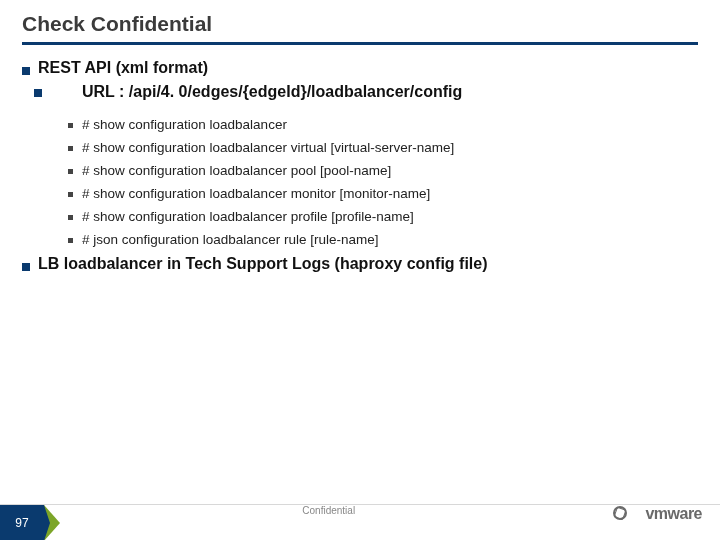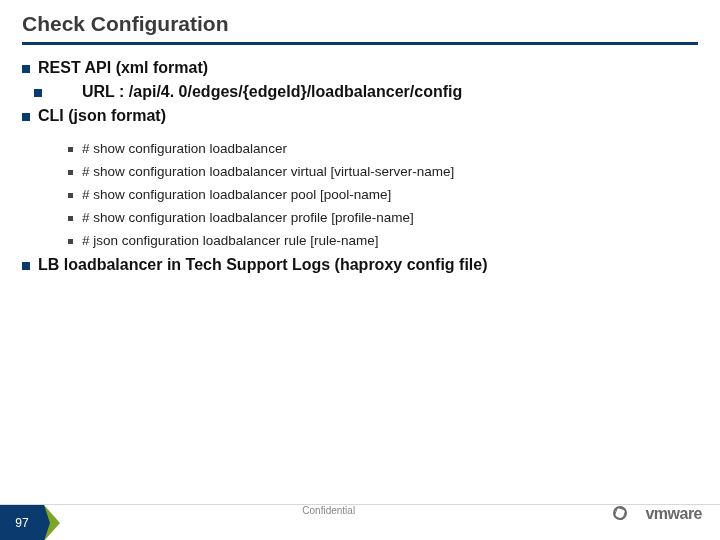--- a/index.html
+++ b/index.html
@@ -17,21 +17,21 @@
   .title {
     font-size: 21px;
     font-weight: bold;
     color: #3b3b3b;
     padding-bottom: 6px;
     border-bottom: 3px solid #0a3a6e;
     margin-bottom: 14px;
   }
   .sq-row {
     display: flex;
-    align-items: flex-start;
+    align-items: center;
     margin-bottom: 6px;
   }
   .sq {
     width: 8px;
     height: 8px;
     background: #0a3a6e;
     flex-shrink: 0;
     margin-top: 6px;
     margin-right: 8px;
   }
@@ -153,49 +153,49 @@
     border: 1px solid #6a6a6a;
     border-radius: 2px;
     transform: rotate(20deg);
   }
 </style>
 </head>
 <body>
 
 <div class="slide">
 
-  <div class="title">Check Configuration</div>
+  <div class="title">Check Confidential</div>
 
   <div class="sq-row">
     <div class="sq"></div>
     <div class="sq-text">REST API (xml format)</div>
   </div>
 
   <div class="url-line">
     <div class="sq"></div>
     <div class="url-text">URL : /api/4. 0/edges/{edgeId}/loadbalancer/config</div>
   </div>
 
-  <div class="sq-row">
-    <div class="sq"></div>
-    <div class="sq-text">CLI (json format)</div>
-  </div>
 
   <div class="sub-list">
     <div class="dot-row">
       <div class="dot"></div>
       <div class="dot-text"># show configuration loadbalancer</div>
     </div>
     <div class="dot-row">
       <div class="dot"></div>
       <div class="dot-text"># show configuration loadbalancer virtual [virtual-server-name]</div>
     </div>
     <div class="dot-row">
       <div class="dot"></div>
       <div class="dot-text"># show configuration loadbalancer pool [pool-name]</div>
+    </div>
+    <div class="dot-row">
+      <div class="dot"></div>
+      <div class="dot-text"># show configuration loadbalancer monitor [monitor-name]</div>
     </div>
     <div class="dot-row">
       <div class="dot"></div>
       <div class="dot-text"># show configuration loadbalancer profile [profile-name]</div>
     </div>
     <div class="dot-row">
       <div class="dot"></div>
       <div class="dot-text"># json configuration loadbalancer rule [rule-name]</div>
     </div>
   </div>

